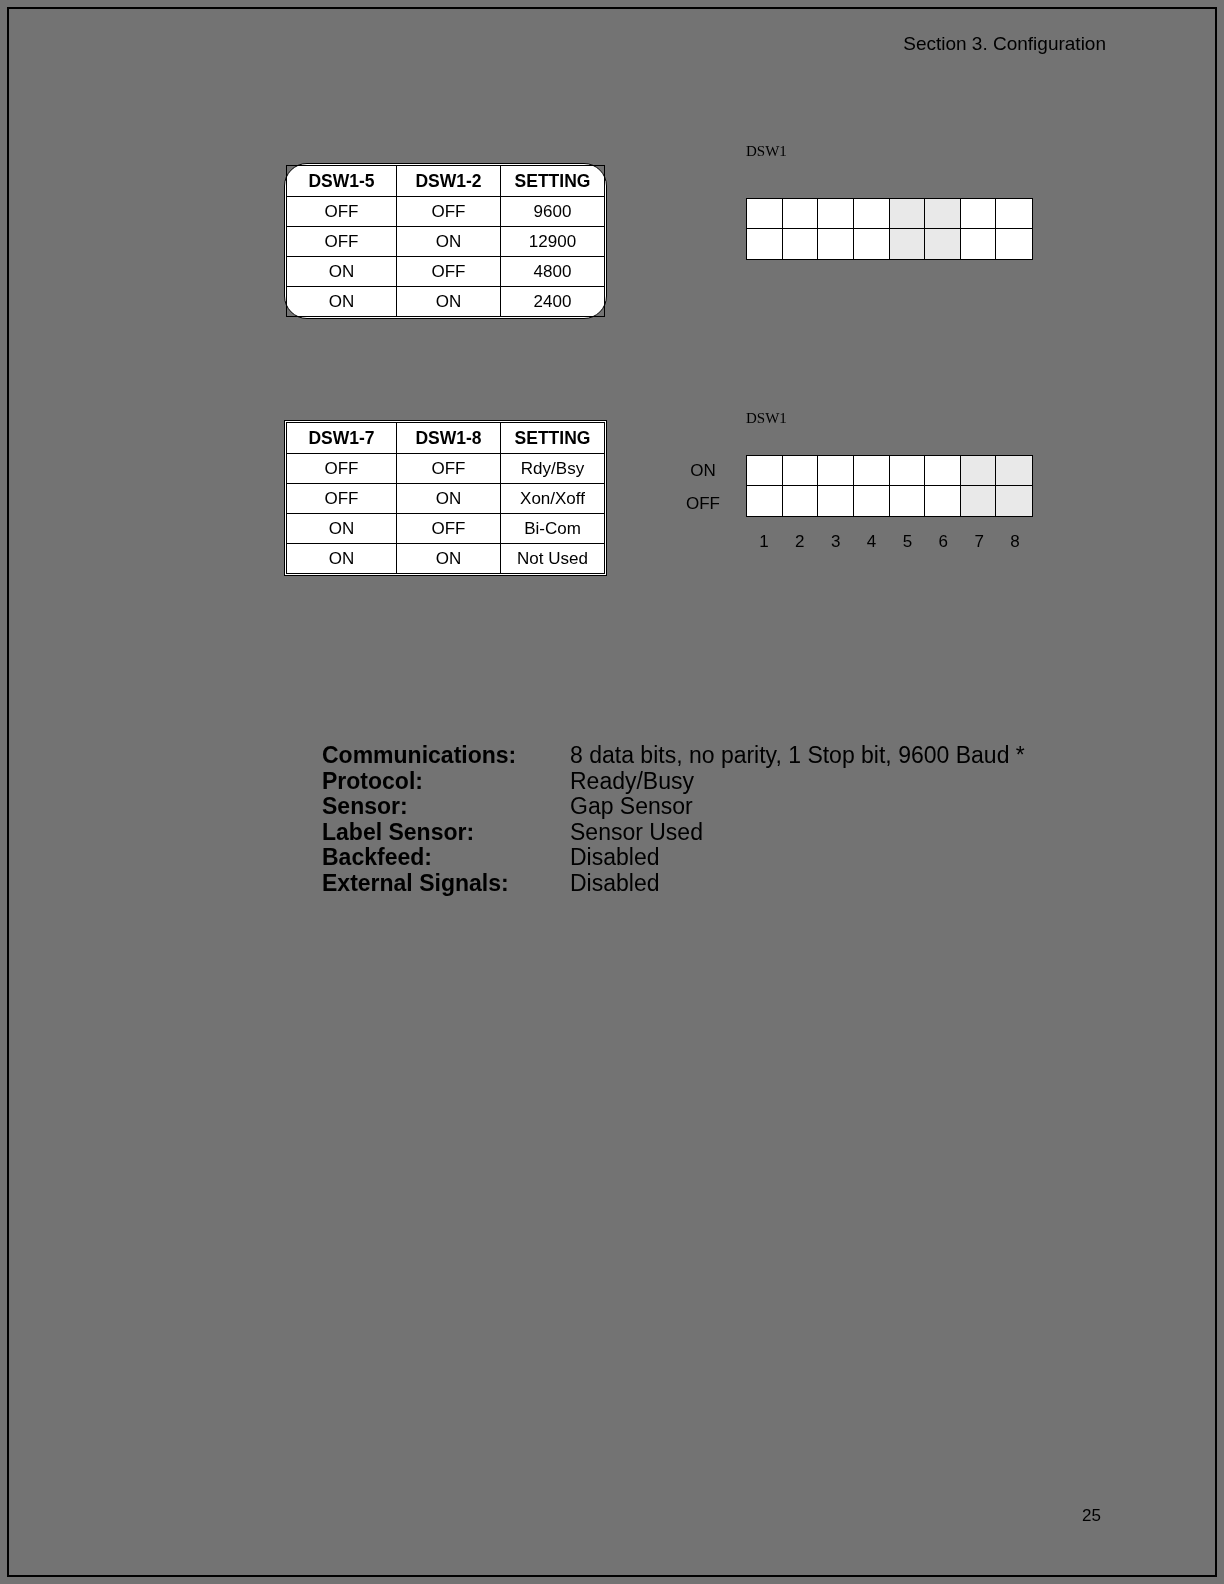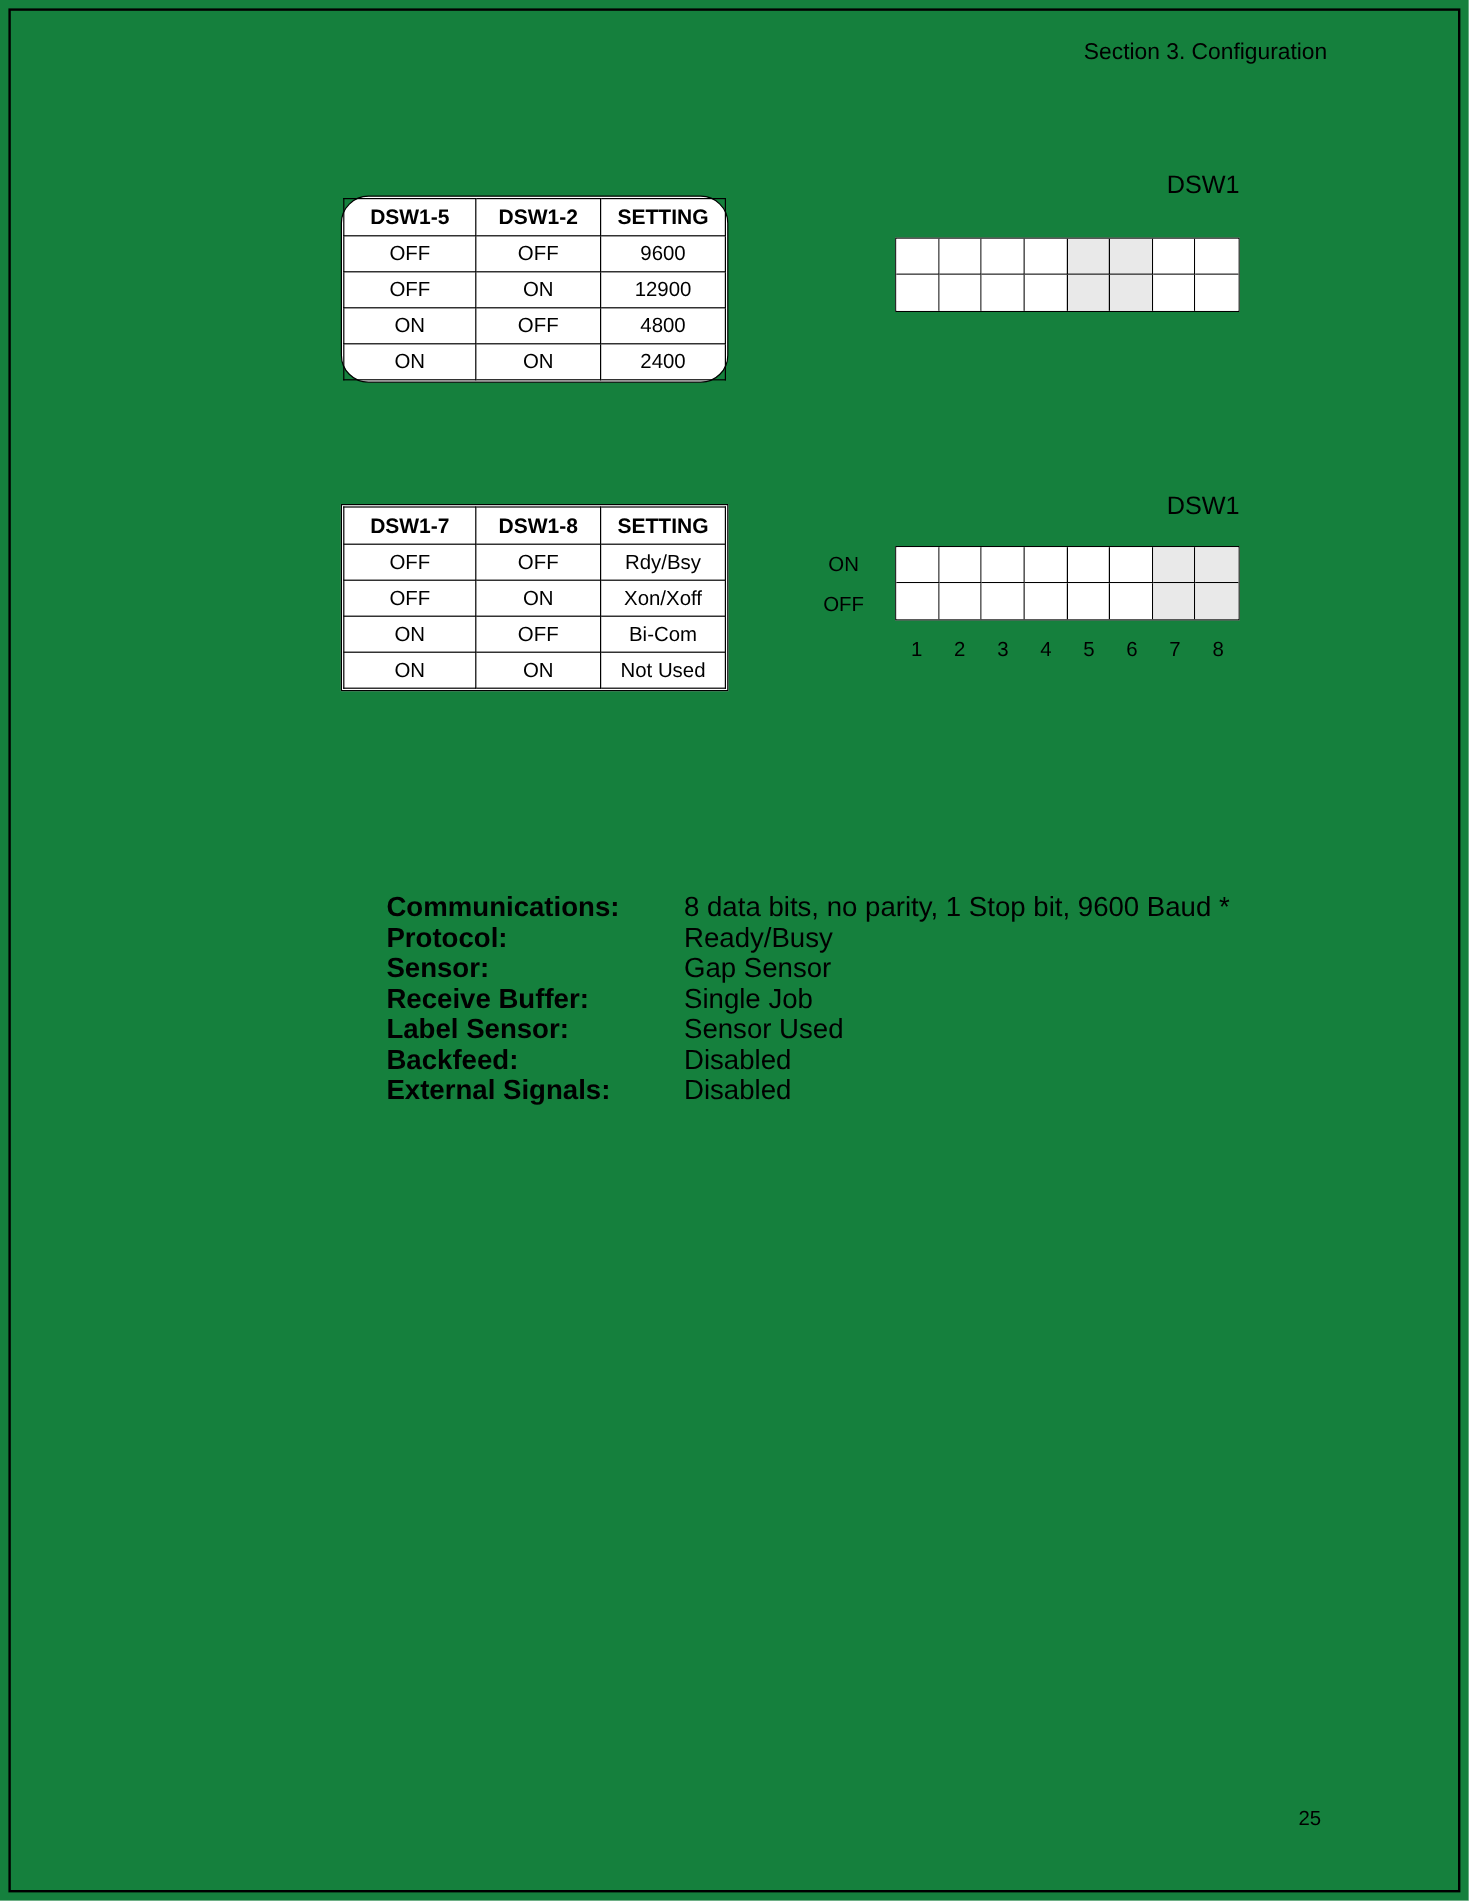--- a/index.html
+++ b/index.html
@@ -3,21 +3,21 @@
 <meta charset="utf-8">
 <style>
   * { margin: 0; padding: 0; box-sizing: border-box; }
   html, body { background: #ffffff; }
   body { font-family: "Liberation Sans", sans-serif; color: #000; }
 
   .page {
     position: relative;
     width: 1224px;
     height: 1584px;
-    background: #15803d;
+    background: #737373;
     overflow: hidden;
   }
   .page-border {
     position: absolute;
     left: 7px; top: 7px; right: 7px; bottom: 7px;
     border: 2px solid #000;
     pointer-events: none;
   }
 
   .header {
@@ -47,22 +47,23 @@
   .table-wrap th { font-size: 17.5px; height: 31px; font-weight: bold; }
   .table-wrap td { font-size: 17px; height: 30px; }
   .col-a { width: 110px; }
   .col-b { width: 104px; }
   .col-c { width: 104px; }
 
   
   .dsw-label {
     position: absolute;
     width: 287px;
-    text-align: right;
-    font-size: 21px;
+    text-align: left;
+    font-size: 15px;
+    font-family: Liberation Serif, serif;
   }
   .dsw1 { left: 746px; top: 143px; }
   .dsw2 { left: 746px; top: 410px; }
 
   .dip {
     position: absolute;
     width: 287px;
     border: 1px solid #000;
     display: grid;
     grid-template-columns: repeat(8, 1fr);
@@ -256,24 +257,20 @@
     </div>
     <div class="setting-row">
       <div class="setting-label">Protocol:</div>
       <div class="setting-value">Ready/Busy</div>
     </div>
     <div class="setting-row">
       <div class="setting-label">Sensor:</div>
       <div class="setting-value">Gap Sensor</div>
     </div>
     <div class="setting-row">
-      <div class="setting-label">Receive Buffer:</div>
-      <div class="setting-value">Single Job</div>
-    </div>
-    <div class="setting-row">
       <div class="setting-label">Label Sensor:</div>
       <div class="setting-value">Sensor Used</div>
     </div>
     <div class="setting-row">
       <div class="setting-label">Backfeed:</div>
       <div class="setting-value">Disabled</div>
     </div>
     <div class="setting-row">
       <div class="setting-label">External Signals:</div>
       <div class="setting-value">Disabled</div>

